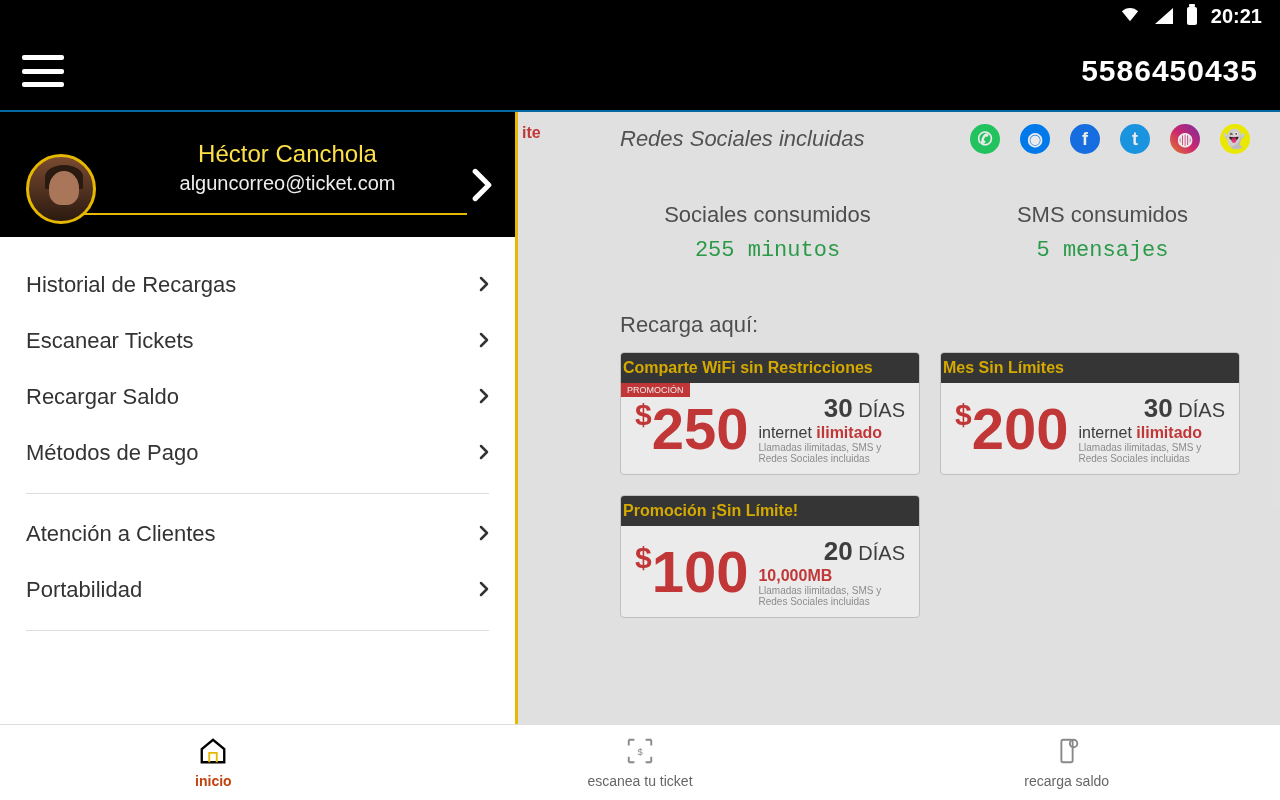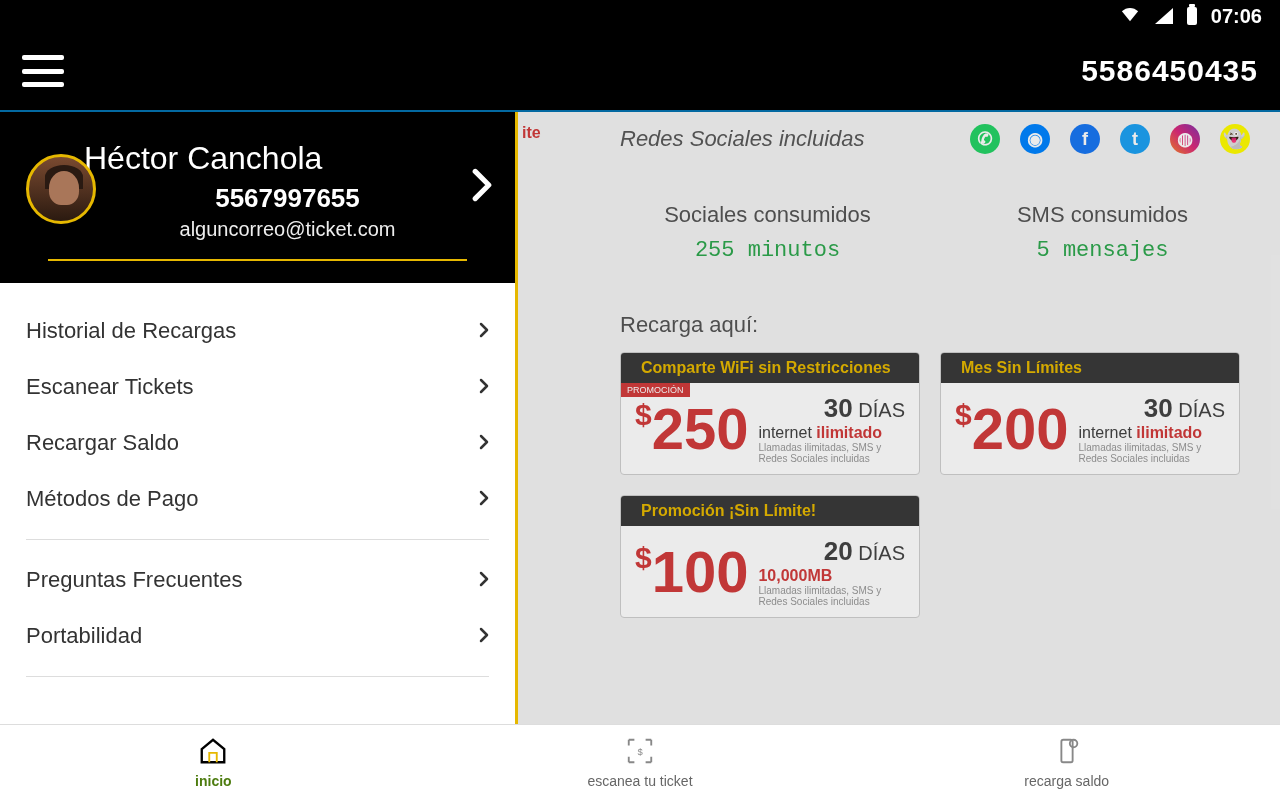--- a/index.html
+++ b/index.html
@@ -32,79 +32,79 @@
 
   .consume { position:absolute; top:90px; left:620px; right:30px; display:flex; gap:40px; }
   .consume .col { flex:1; text-align:center; }
   .consume .col .t { font-size:22px; color:#555; margin-bottom:10px; }
   .consume .col .v { font-size:22px; color:#2fa84f;font-family:Liberation Mono, monospace; }
 
   .recarga-label { position:absolute; top:200px; left:620px; font-size:22px; color:#555; }
 
   .cards { position:absolute; top:240px; left:620px; right:30px; display:flex; flex-wrap:wrap; gap:20px; }
   .card { width: 300px; border:1px solid #d0d0d0; border-radius:4px; background:#fff; overflow:hidden; }
-  .card-hdr { background:#3a3a3a; color:#e6b800; font-weight:700; font-size:16px; padding:6px 20px; }
+  .card-hdr { background:#3a3a3a; color:#e6b800; font-weight:700; font-size:16px; padding:6px 2px; }
   .card-body { padding:10px 14px; display:flex; gap:10px; align-items:center; }
   .price { font-size:58px; font-weight:700; color:#d23c3c; line-height:1; }
   .price .sym { font-size:30px; vertical-align: top; }
   .card-right { flex:1; font-size:12px; color:#666; }
   .card-right .dias { font-size:20px; color:#444; text-align:right; }
   .card-right .dias b { font-size:26px; }
   .card-right .net { font-size:16px; color:#444; }
   .card-right .net .il { color:#d23c3c; font-weight:700; }
   .card-right .small { font-size:10px; color:#999; }
   .promo-tag { position:absolute; background:#d23c3c; color:#fff; font-size:9px; padding:2px 6px; }
 
   .more-card { width:300px; height:132px; background:#6a6a6a; color:#fff; border-radius:6px; display:flex; align-items:center; justify-content:center; font-size:22px; text-align:center; padding:20px; }
 
   
   .drawer { position:absolute; top:0; left:0; width:518px; height:100%; background:#fff; border-right:3px solid #e6b800; display:flex; flex-direction:column; }
   .drawer-head { background:#000; color:#fff; padding:28px 24px 22px; position:relative; }
   .avatar { position:absolute; left:26px; top:42px; width:70px; height:70px; border-radius:50%; border:3px solid #e6b800; background:linear-gradient(#7a4a30,#2b1a10); overflow:hidden; }
   .avatar::after{content:""; position:absolute; top:14px; left:20px; width:30px; height:34px; background:#a97659; border-radius:50% 50% 40% 40%;}
   .avatar::before{content:""; position:absolute; top:8px; left:16px; width:38px; height:24px; background:#2a1a12; border-radius:50% 50% 0 0;}
-  .drawer-head .name { font-size:32px; color:#ffffff; margin-left:60px; }
+  .drawer-head .name { text-align:center; font-size:24px; color:#fde047; margin-left:60px; }
   .drawer-head .ph { text-align:center; font-size:26px; font-weight:700; margin-top:6px; margin-left:60px; }
   .drawer-head .em { text-align:center; font-size:20px; margin-top:4px; margin-left:60px; color:#eee; }
   .drawer-head .chev { position:absolute; right:22px; top:56px; }
   .chev-svg { width:22px; height:34px; }
   .gold-line { height:2px; background:#e6b800; margin:18px 24px 0; }
 
   .drawer-body { flex:1; overflow:hidden; padding:20px 0 0; background:#fff; position:relative; }
   .menu-group { padding:0 26px; }
   .menu-item { display:flex; align-items:center; justify-content:space-between; height:56px; font-size:22px; color:#333; cursor:pointer;text-align:center; }
   .menu-item:last-child {}
   .divider { height:1px; background:#ddd; margin:12px 26px; }
   .fade-bottom { position:absolute; left:0; right:0; bottom:0; height:40px; background:linear-gradient(rgba(255,255,255,0),#fff); pointer-events:none; }
 
   
   .bottom-nav { height:76px; background:#fff; border-top:1px solid #ddd; display:flex; }
   .bottom-nav .tab { flex:1; display:flex; flex-direction:column; align-items:center; justify-content:center; gap:4px; font-size:14px; color:#666; cursor:pointer; }
-  .bottom-nav .tab.active { color:#4d7c0f; font-weight:700; }
+  .bottom-nav .tab.active { color:#c2410c; font-weight:700; }
   .home-ico { width:30px; height:30px; }
   .home-ico .outer{fill:none; stroke:#000; stroke-width:2.5;}
   .home-ico .accent{fill:none; stroke:#e6b800; stroke-width:2;}
   .scan-ico, .phone-ico { width:30px; height:30px; stroke:#888; fill:none; stroke-width:2; }
 
   .chev-r { width:10px; height:16px; }
 </style>
 </head>
 <body>
 
 <div class="root">
 
   <div class="status-bar">
     <span>
       <svg width="22" height="18" viewBox="0 0 24 20">
           <path d="M12 18 L3 7 C8 2 16 2 21 7 Z" fill="#fff"></path>
         </svg>
     </span>
     <span class="tri"></span>
     <span class="batt"></span>
-    <span>07:06</span>
+    <span>20:21</span>
   </div>
 
   <div class="app-bar">
     <div class="hamburger">
       <span></span>
         <span></span>
         <span></span>
     </div>
     <div class="phone">5586450435</div>
   </div>
@@ -177,21 +177,20 @@
         </div>
 
       </div>
     </div>
     <div class="bg-overlay"></div>
 
     <div class="drawer">
       <div class="drawer-head">
         <div class="avatar"></div>
         <div class="name">Héctor Canchola</div>
-        <div class="ph">5567997655</div>
         <div class="em">alguncorreo@ticket.com</div>
         <div class="chev">
           <svg class="chev-svg" viewBox="0 0 12 20">
               <path d="M2 2 L10 10 L2 18" stroke="#fff" stroke-width="3" fill="none" stroke-linecap="round" stroke-linejoin="round"></path>
             </svg>
         </div>
         <div class="gold-line"></div>
       </div>
 
       <div class="drawer-body">
@@ -219,21 +218,21 @@
             <span><svg class="chev-r" viewBox="0 0 10 16">
                   <path d="M2 2 L8 8 L2 14" stroke="#333" stroke-width="2.5" fill="none" stroke-linecap="round" stroke-linejoin="round"></path>
                 </svg></span>
           </div>
         </div>
 
         <div class="divider"></div>
 
         <div class="menu-group">
           <div class="menu-item">
-            <span>Preguntas Frecuentes</span>
+            <span>Atención a Clientes</span>
             <span><svg class="chev-r" viewBox="0 0 10 16">
                   <path d="M2 2 L8 8 L2 14" stroke="#333" stroke-width="2.5" fill="none" stroke-linecap="round" stroke-linejoin="round"></path>
                 </svg></span>
           </div>
           <div class="menu-item">
             <span>Portabilidad</span>
             <span><svg class="chev-r" viewBox="0 0 10 16">
                   <path d="M2 2 L8 8 L2 14" stroke="#333" stroke-width="2.5" fill="none" stroke-linecap="round" stroke-linejoin="round"></path>
                 </svg></span>
           </div>

